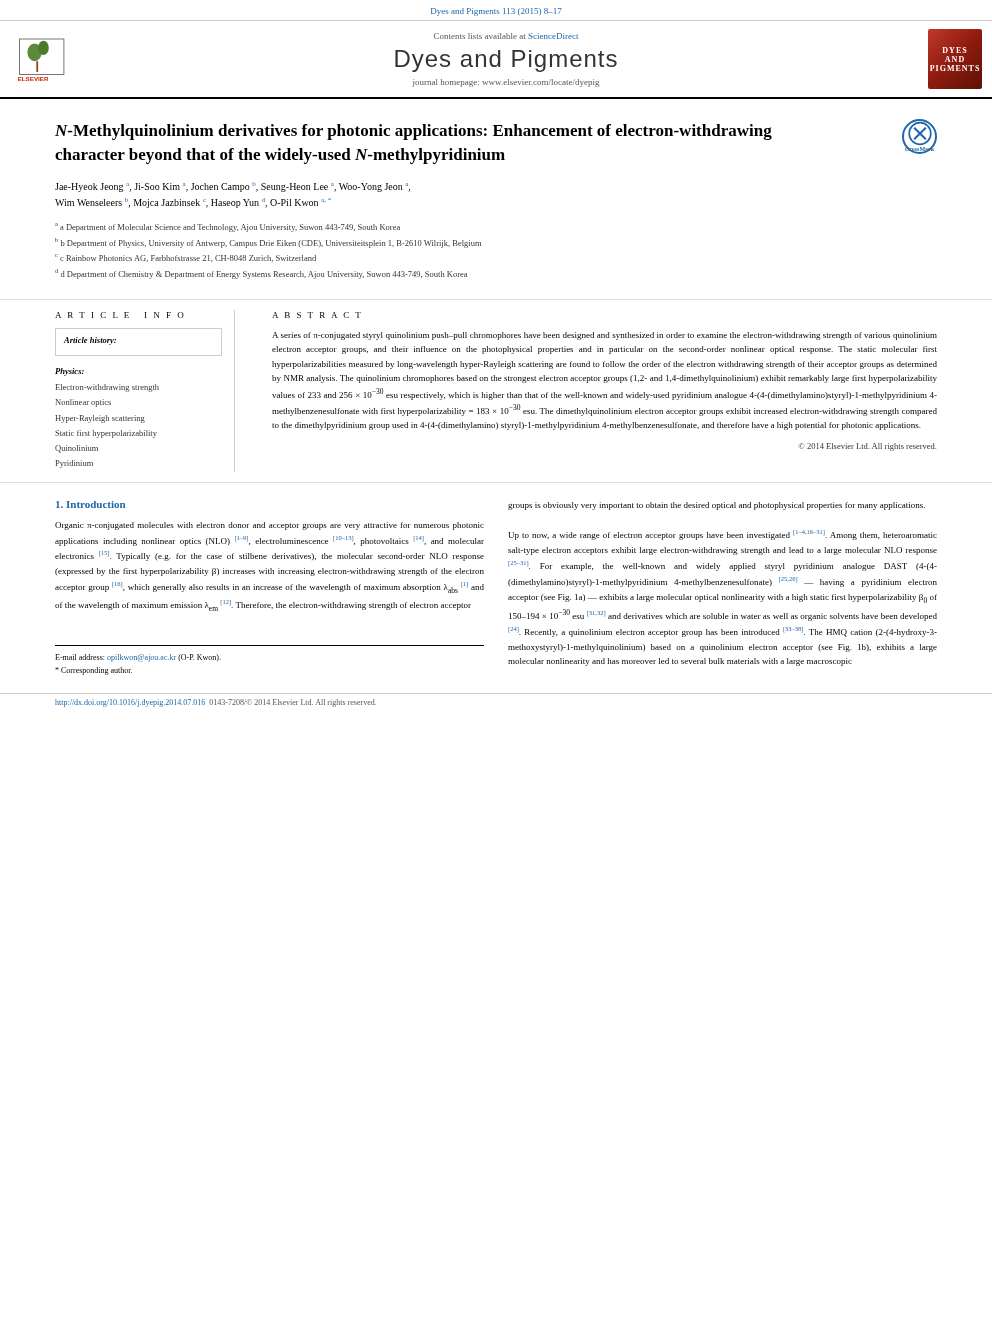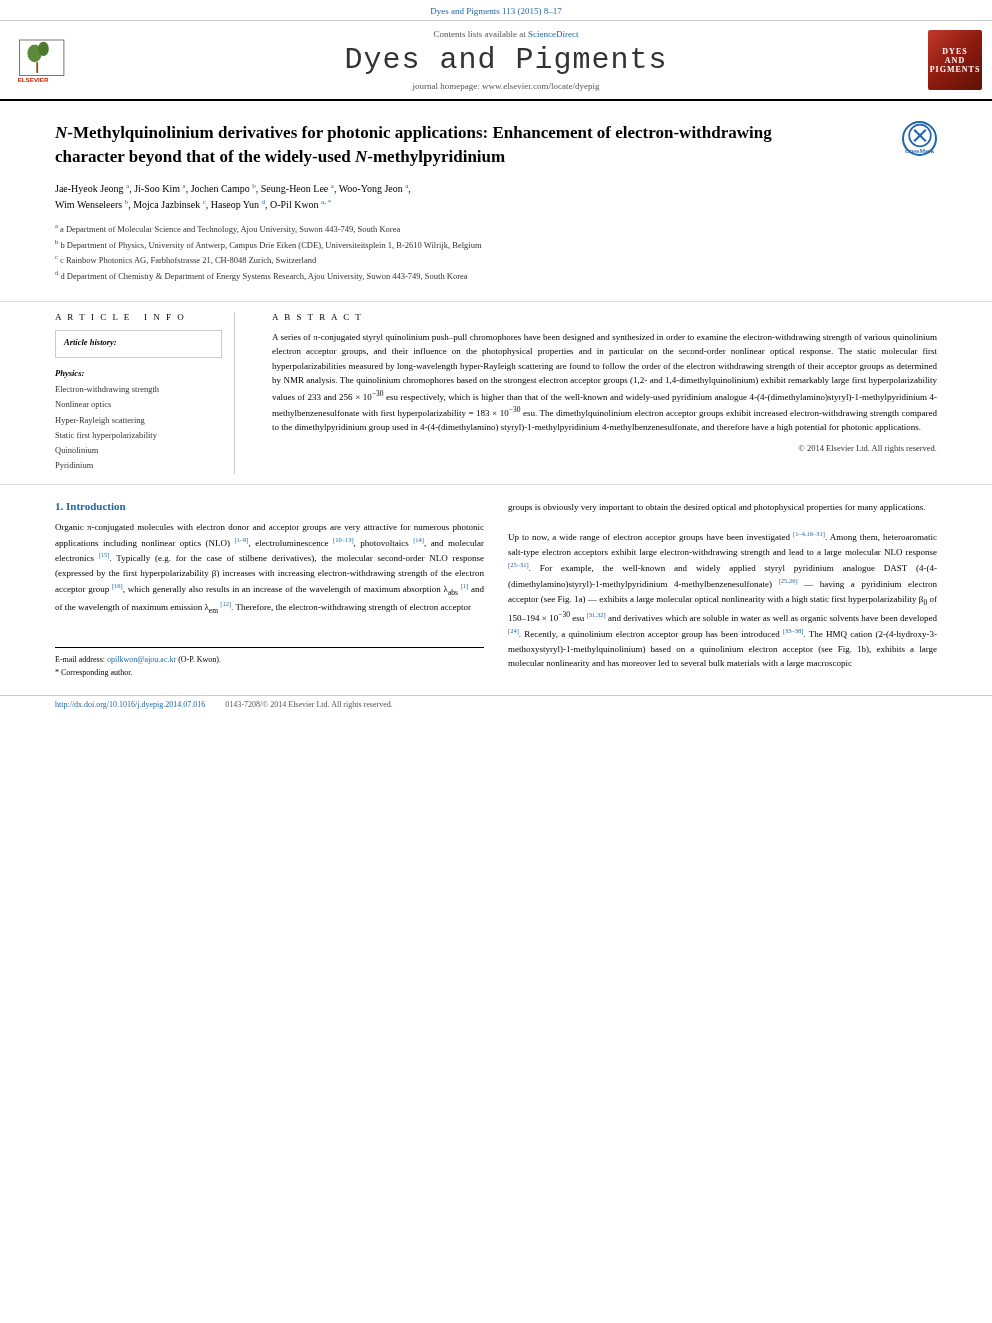--- a/index.html
+++ b/index.html
@@ -48,24 +48,24 @@
     .header-center {
       flex: 1;
       display: flex;
       flex-direction: column;
       align-items: center;
       justify-content: center;
       gap: 4px;
     }
 
     .journal-title-main {
-      font-size: 30px;
+      font-size: 24px;
       font-weight: normal;
       color: #333;
-      font-family: Liberation Mono, monospace;
+      font-family: Liberation Sans, sans-serif;
       letter-spacing: 1px;
     }
 
     .journal-homepage {
       font-size: 9px;
       color: #555;
     }
 
     .header-right {
       width: 70px;
@@ -265,21 +265,21 @@
       font-size: 8px;
       line-height: 1.6;
     }
 
     .footer-bar {
       padding: 4px 55px;
       font-size: 8px;
       color: #555;
       border-top: 1px solid #ccc;
       display: flex;
-      gap: 20px;
+      gap: 4px;
     }
 
     
     .elsevier-svg {
       width: 80px;
       height: 50px;
     }
   </style>
 </head>
 <body>

